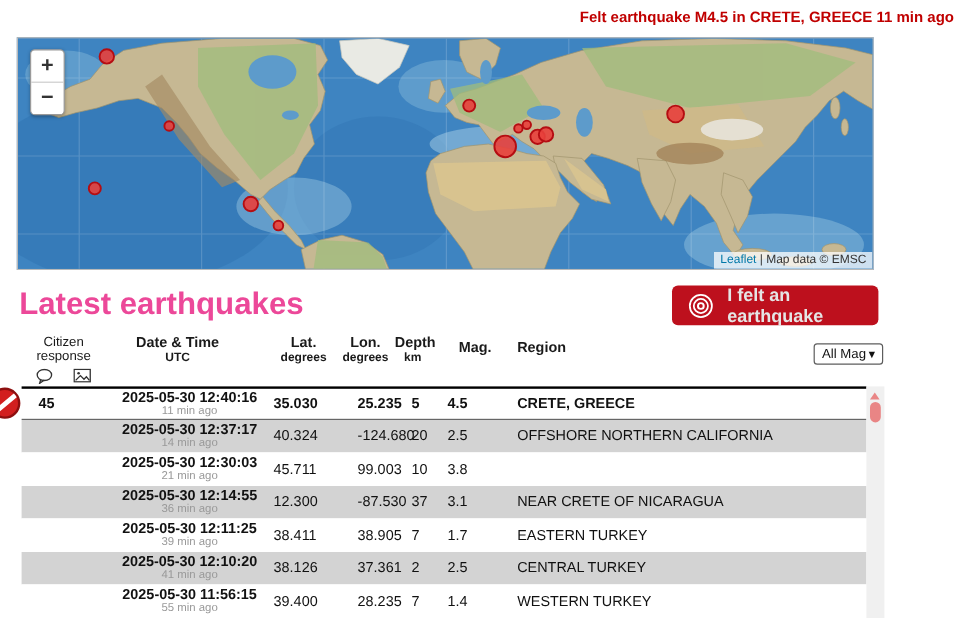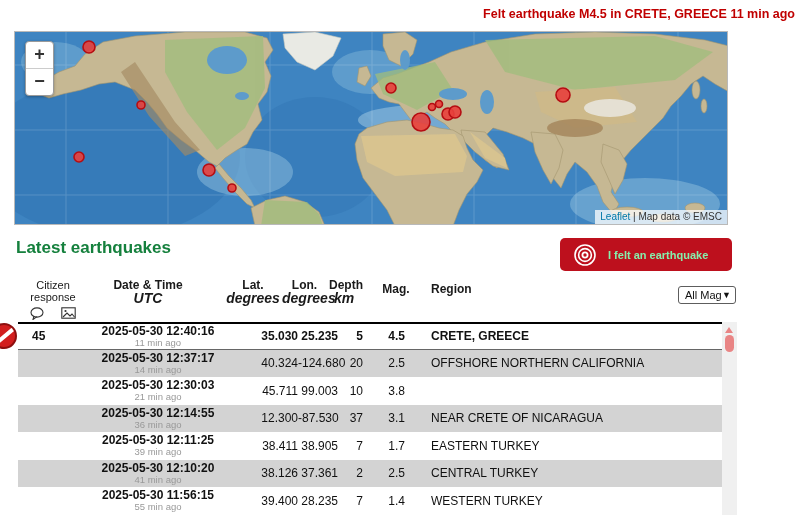--- a/index.html
+++ b/index.html
@@ -13,30 +13,30 @@
   
   #map{top:31px;left:14px;width:714px;height:194px;border:1px solid #b9b9b9;box-sizing:border-box;overflow:hidden;background:#3e84c1;cursor:grab;}
   #map svg{display:block;}
   #zoom-ctl{top:9px;left:10px;width:27px;height:53px;background:#fff;border:1px solid #9a9a9a;border-radius:4px;box-shadow:0 1px 3px rgba(0,0,0,.3);}
   .zoom-btn{width:27px;height:26px;line-height:25px;text-align:center;font-size:18px;font-weight:bold;color:#333;cursor:pointer;}
   #zoom-in{border-bottom:1px solid #ccc;}
   #attribution{bottom:0;right:0;background:rgba(255,255,255,.75);font-size:10px;color:#333;padding:1px 5px 2px 5px;white-space:nowrap;}
   #attribution .lnk{color:#0078a8;cursor:pointer;}
 
   
-  #page-title{top:238px;left:16px;font-size:17px;font-weight:bold;color:#15803d;}
-  #felt-btn{top:238px;left:560px;width:172px;height:33px;background:#bd101d;border-radius:5px;color:#86efac;
+  #page-title{top:238px;left:16px;font-size:26px;font-weight:bold;color:#ec4899;}
+  #felt-btn{top:238px;left:560px;width:172px;height:33px;background:#bd101d;border-radius:5px;color:#e5e5e5;
     display:flex;align-items:center;gap:11px;padding-left:13px;box-sizing:border-box;cursor:pointer;
-    font-size:11px;font-weight:bold;}
+    font-size:15px;font-weight:bold;}
 
   
   .grid{display:grid;grid-template-columns:70px 140px 70px 45px 30px 42px 1fr;}
   #thead{top:277px;left:18px;width:704px;height:45px;color:#1a1a1a;}
   .hcell{text-align:center;padding-top:2px;font-size:12px;font-weight:bold;line-height:13px;}
-  .hsub{font-size:14px;font-weight:bold;font-style:italic;}
+  .hsub{font-size:10px;font-weight:bold;}
   #h-citizen{font-weight:normal;font-size:11px;line-height:12px;}
   #h-citizen .icons{display:flex;justify-content:center;gap:16px;margin-top:4px;}
   .h-lat{transform:translateX(-10px);} .h-lon{transform:translateX(-16px);}
   .h-depth{transform:translateX(-14px);} .h-mag{transform:translateX(2px);padding-top:6px;}
   .h-region{text-align:left;padding-left:16px;padding-top:6px;}
   #mag-filter{top:286px;left:678px;width:58px;height:18px;border:1px solid #5d5d5d;border-radius:3px;background:#fff;
     display:flex;align-items:center;justify-content:space-between;padding:0 4px 0 6px;box-sizing:border-box;
     font-size:11px;color:#111;cursor:pointer;}
   #mag-filter .chev{font-size:9px;color:#111;}
 
@@ -44,21 +44,21 @@
   #rows{top:322px;left:18px;width:704px;}
   .trow{height:27.5px;align-items:center;position:relative;box-sizing:border-box;cursor:pointer;}
   .trow.gray{background:#d3d3d3;}
   .trow.white{background:#fff;}
   .trow.new{border-top:2px solid #000;border-bottom:1px solid #666;font-weight:bold;}
   .cell{font-size:12px;color:#111;white-space:nowrap;}
   .c-resp{padding-left:14px;font-weight:bold;position:relative;}
   .c-date{text-align:center;}
   .dt{font-weight:bold;font-size:12px;line-height:13px;}
   .ago{font-size:9.5px;color:#999;font-weight:normal;line-height:10px;}
-  .c-num{text-align:right;}
+  .c-num{}
   .c-lat{padding-right:0;}
   .c-lon{padding-right:5px;}
   .c-depth{padding-right:10px;}
   .c-mag{padding-right:10px;}
   .c-region{padding-left:16px;}
   .felt-badge{position:absolute;left:-27px;top:50%;transform:translateY(-50%);width:22px;height:22px;border-radius:50%;
     background:#d21f1f;border:2px solid #8d0f0f;overflow:hidden;}
   .felt-badge .slash{position:absolute;left:-3px;top:9px;width:30px;height:4px;background:#fff;transform:rotate(-40deg);border-radius:2px;}
 
   

